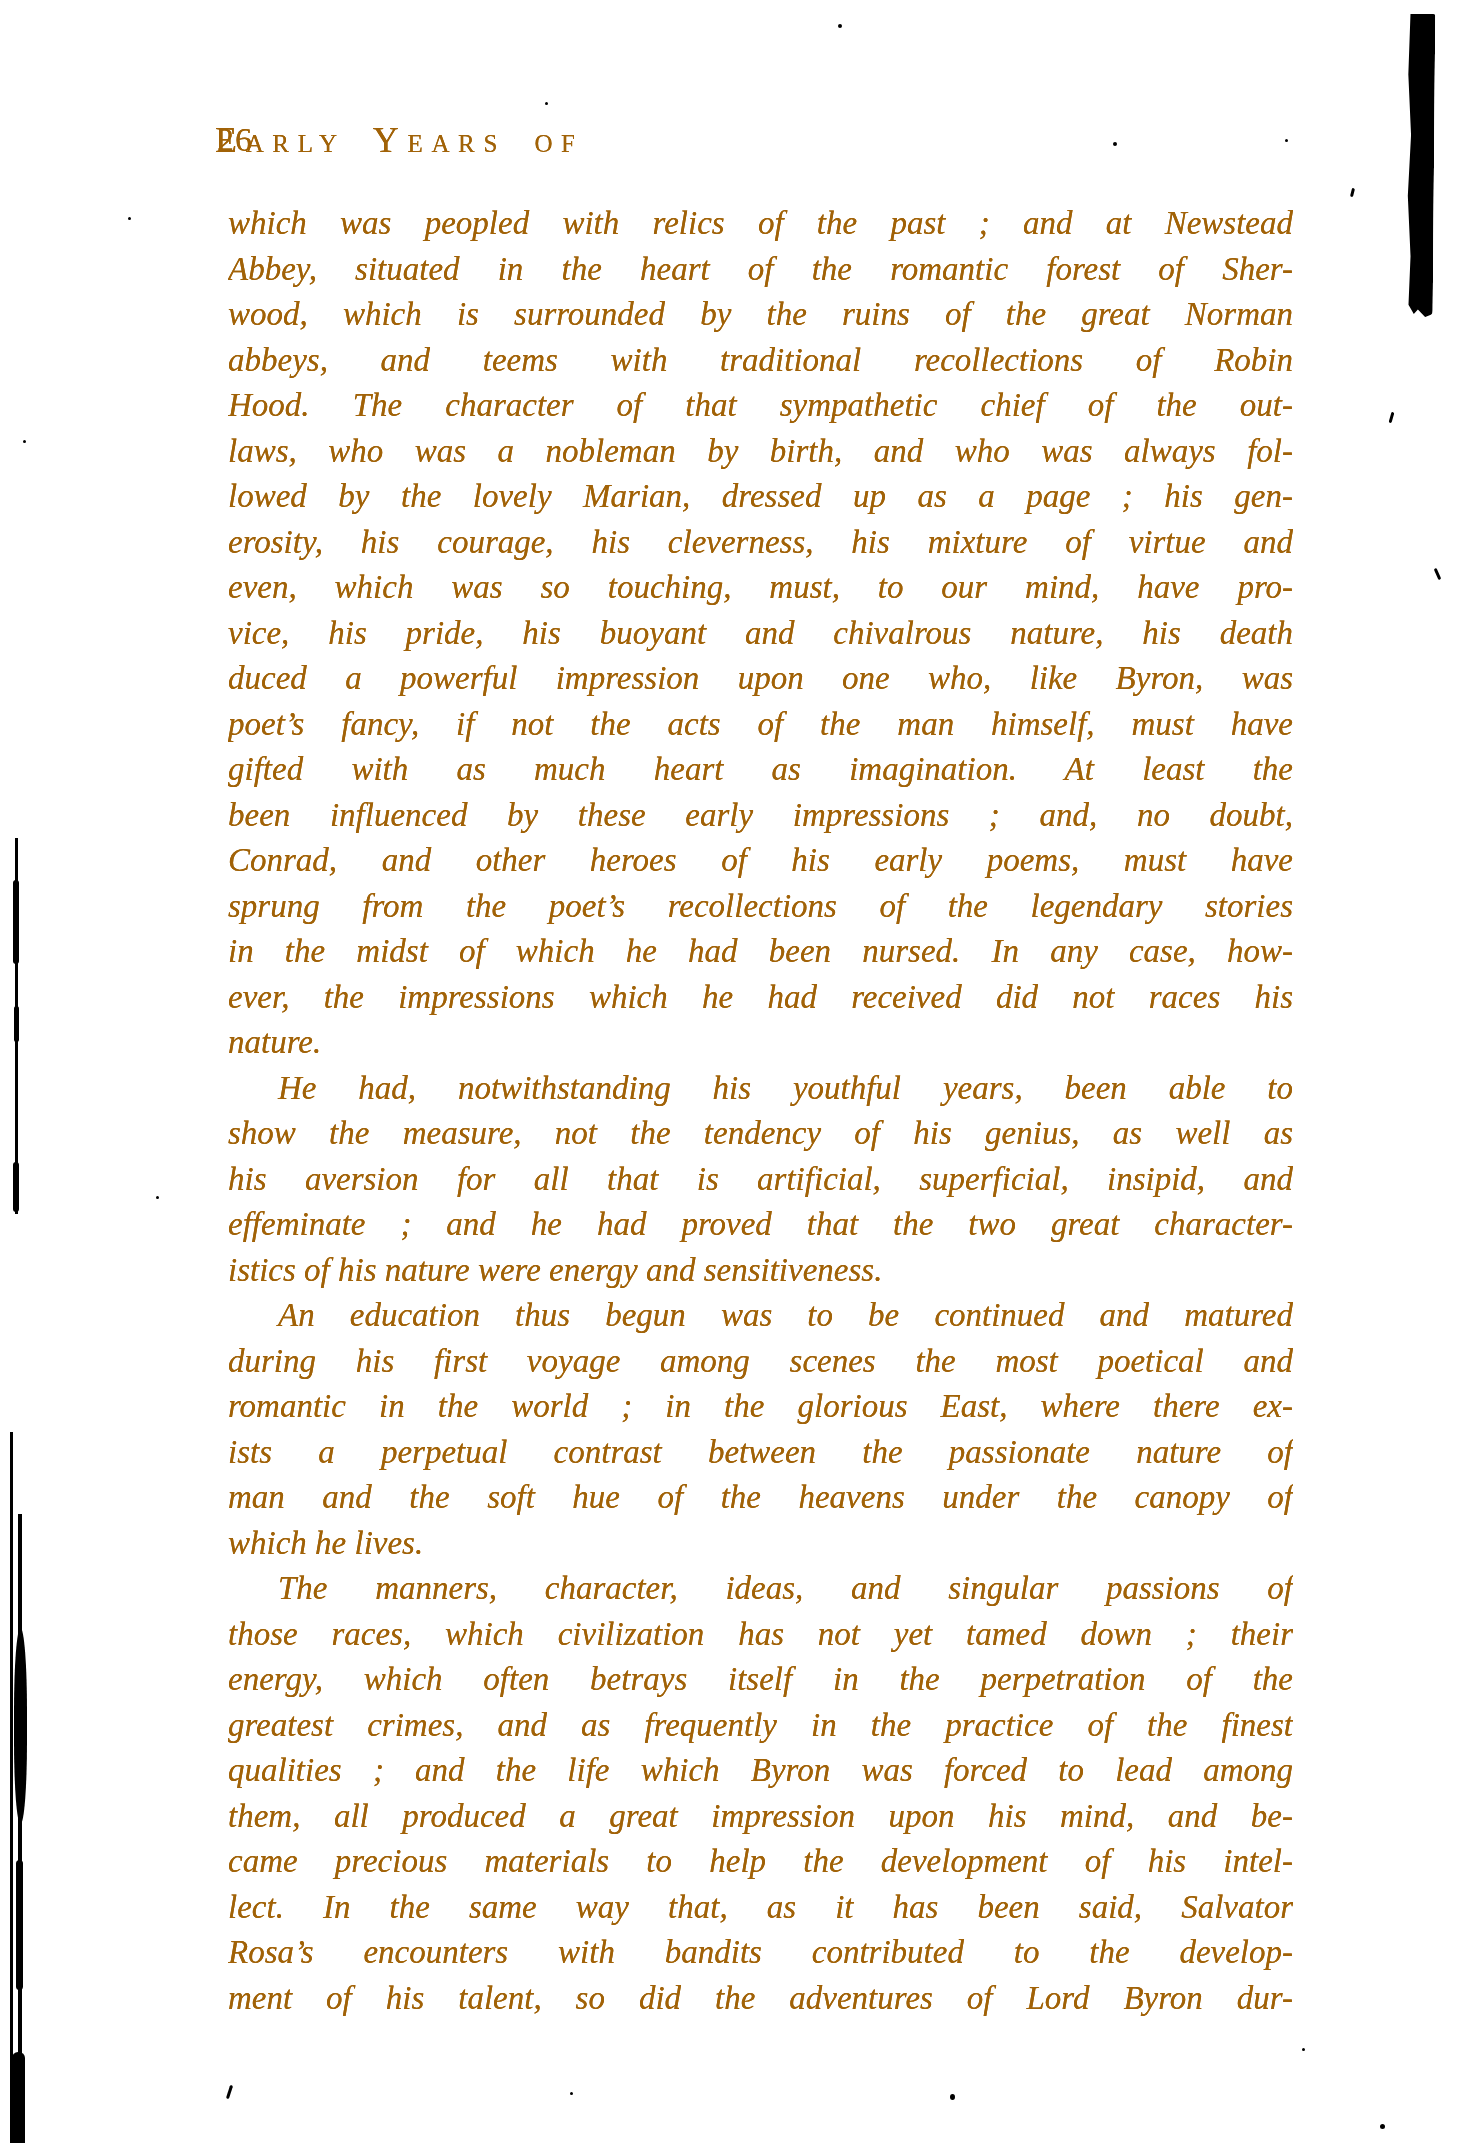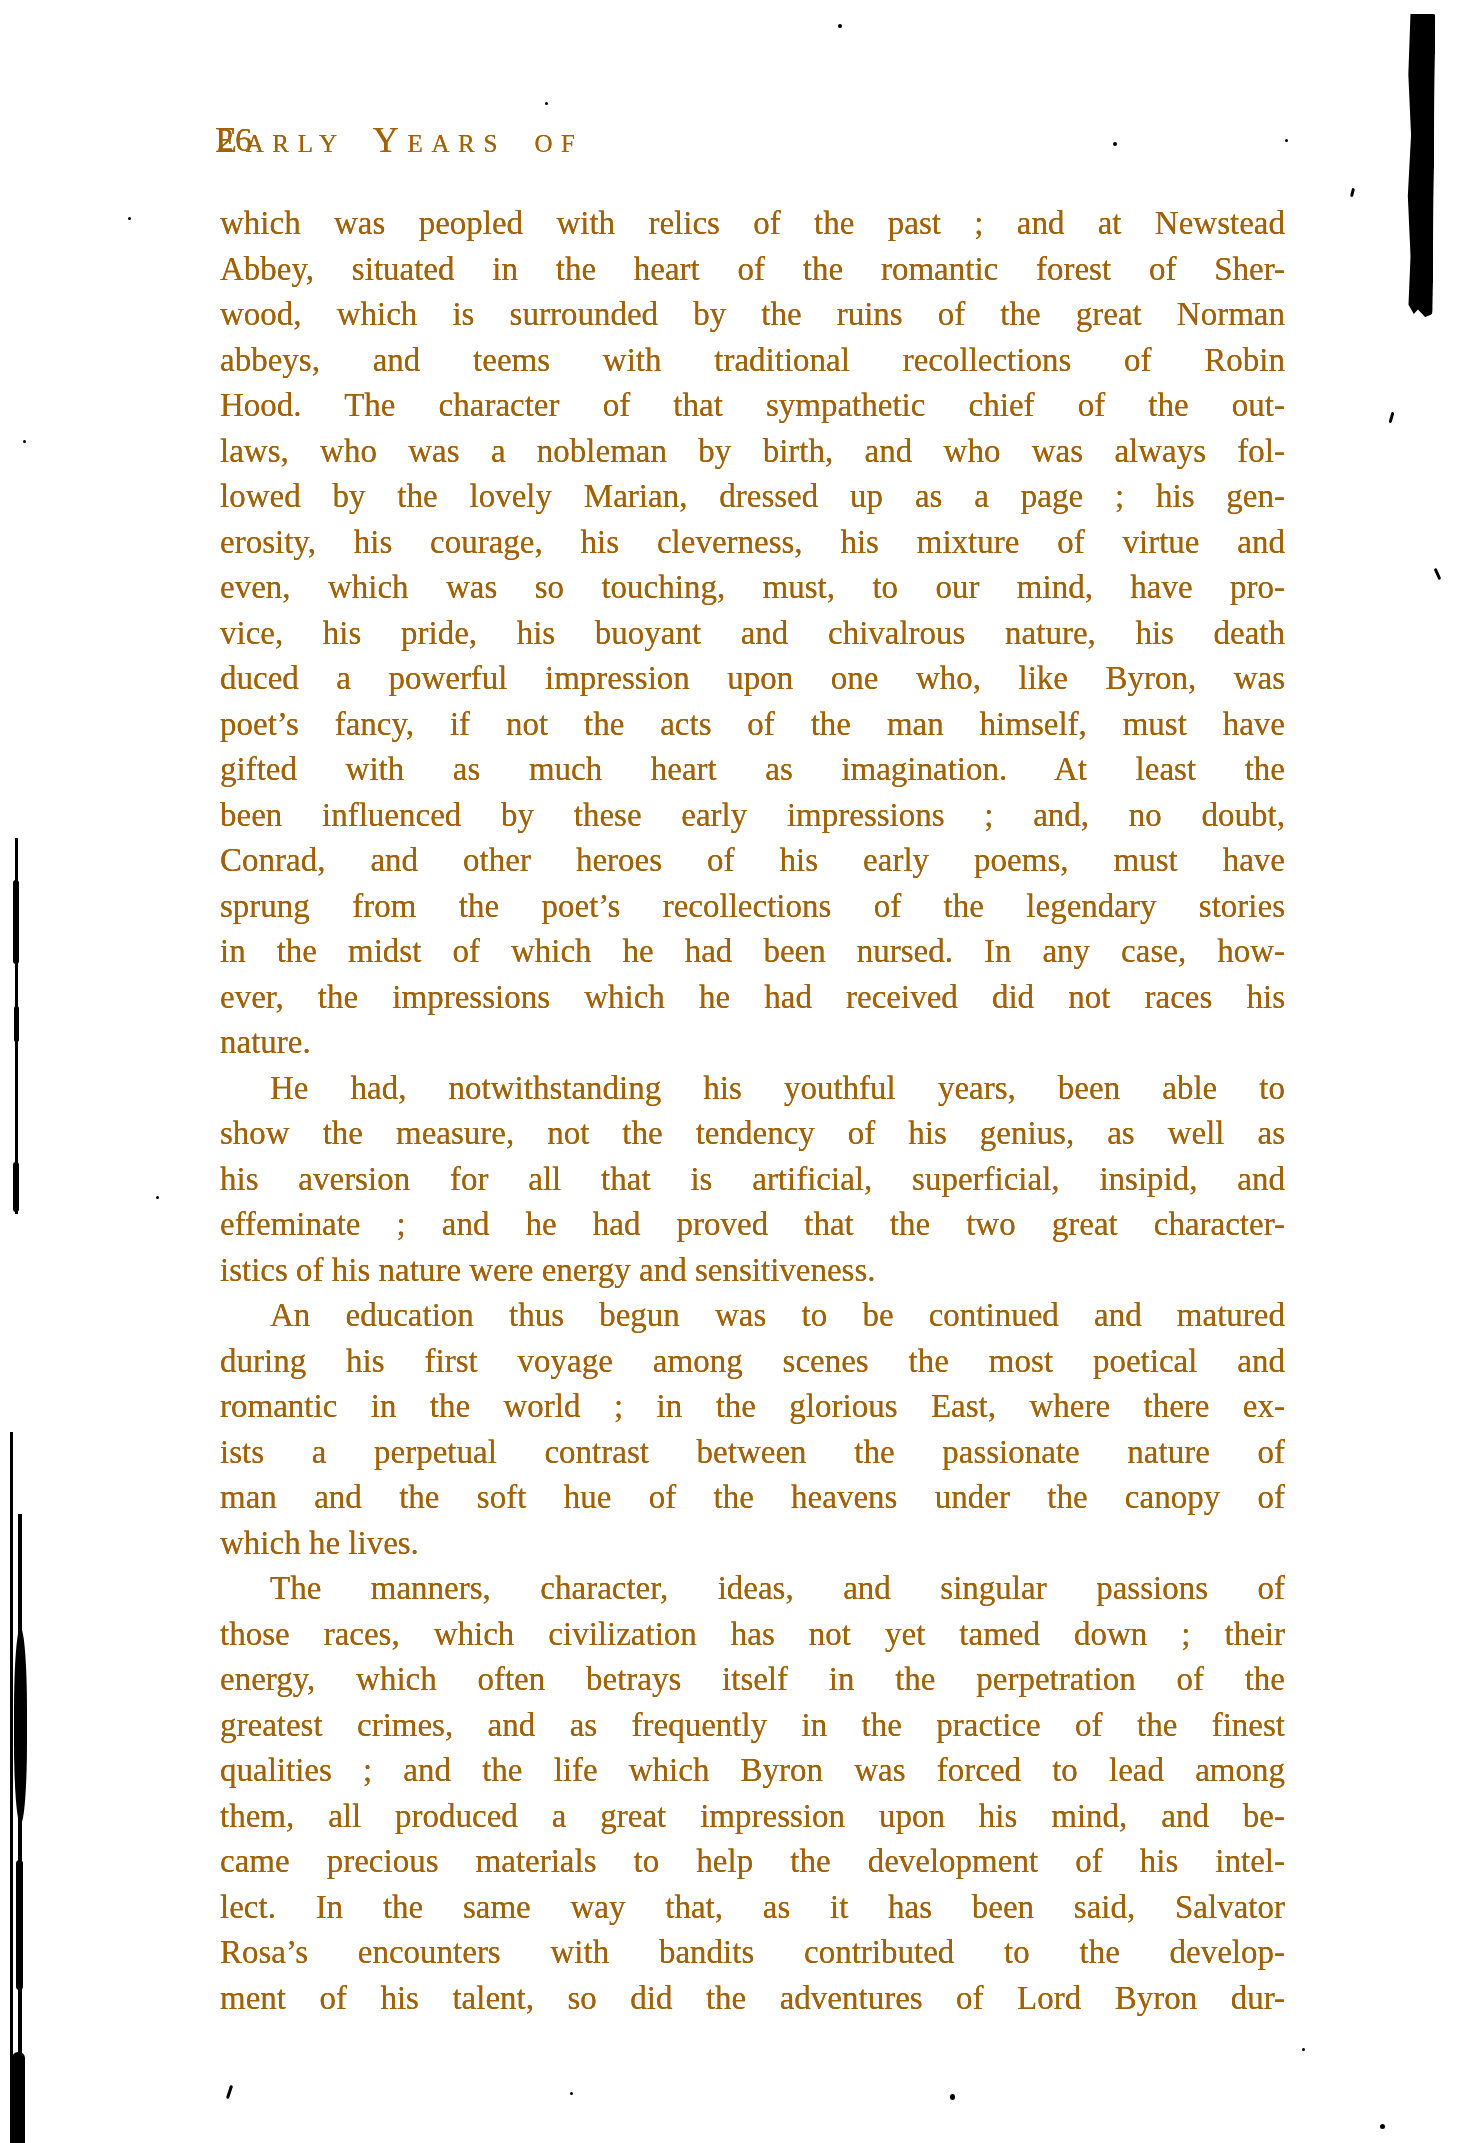--- a/index.html
+++ b/index.html
@@ -40,23 +40,24 @@
     font-size: 36px;
     line-height: 48px;
     letter-spacing: 0.24em;
     word-spacing: 0.30em;
     text-shadow: 0 0 0.6px currentColor;
   }
 
   
   .text-block {
     position: absolute;
-    left: 220px;
+    left: 228px;
     top: 201px;
     width: 1065px;
+    font-style: italic;
   }
   .line {
     font-size: 33px;
     line-height: 45.5px;
     height: 45.5px;
     overflow: hidden;
     text-align: justify;
     text-align-last: justify;
     text-shadow: 0 0 0.55px currentColor;
     white-space: nowrap;

